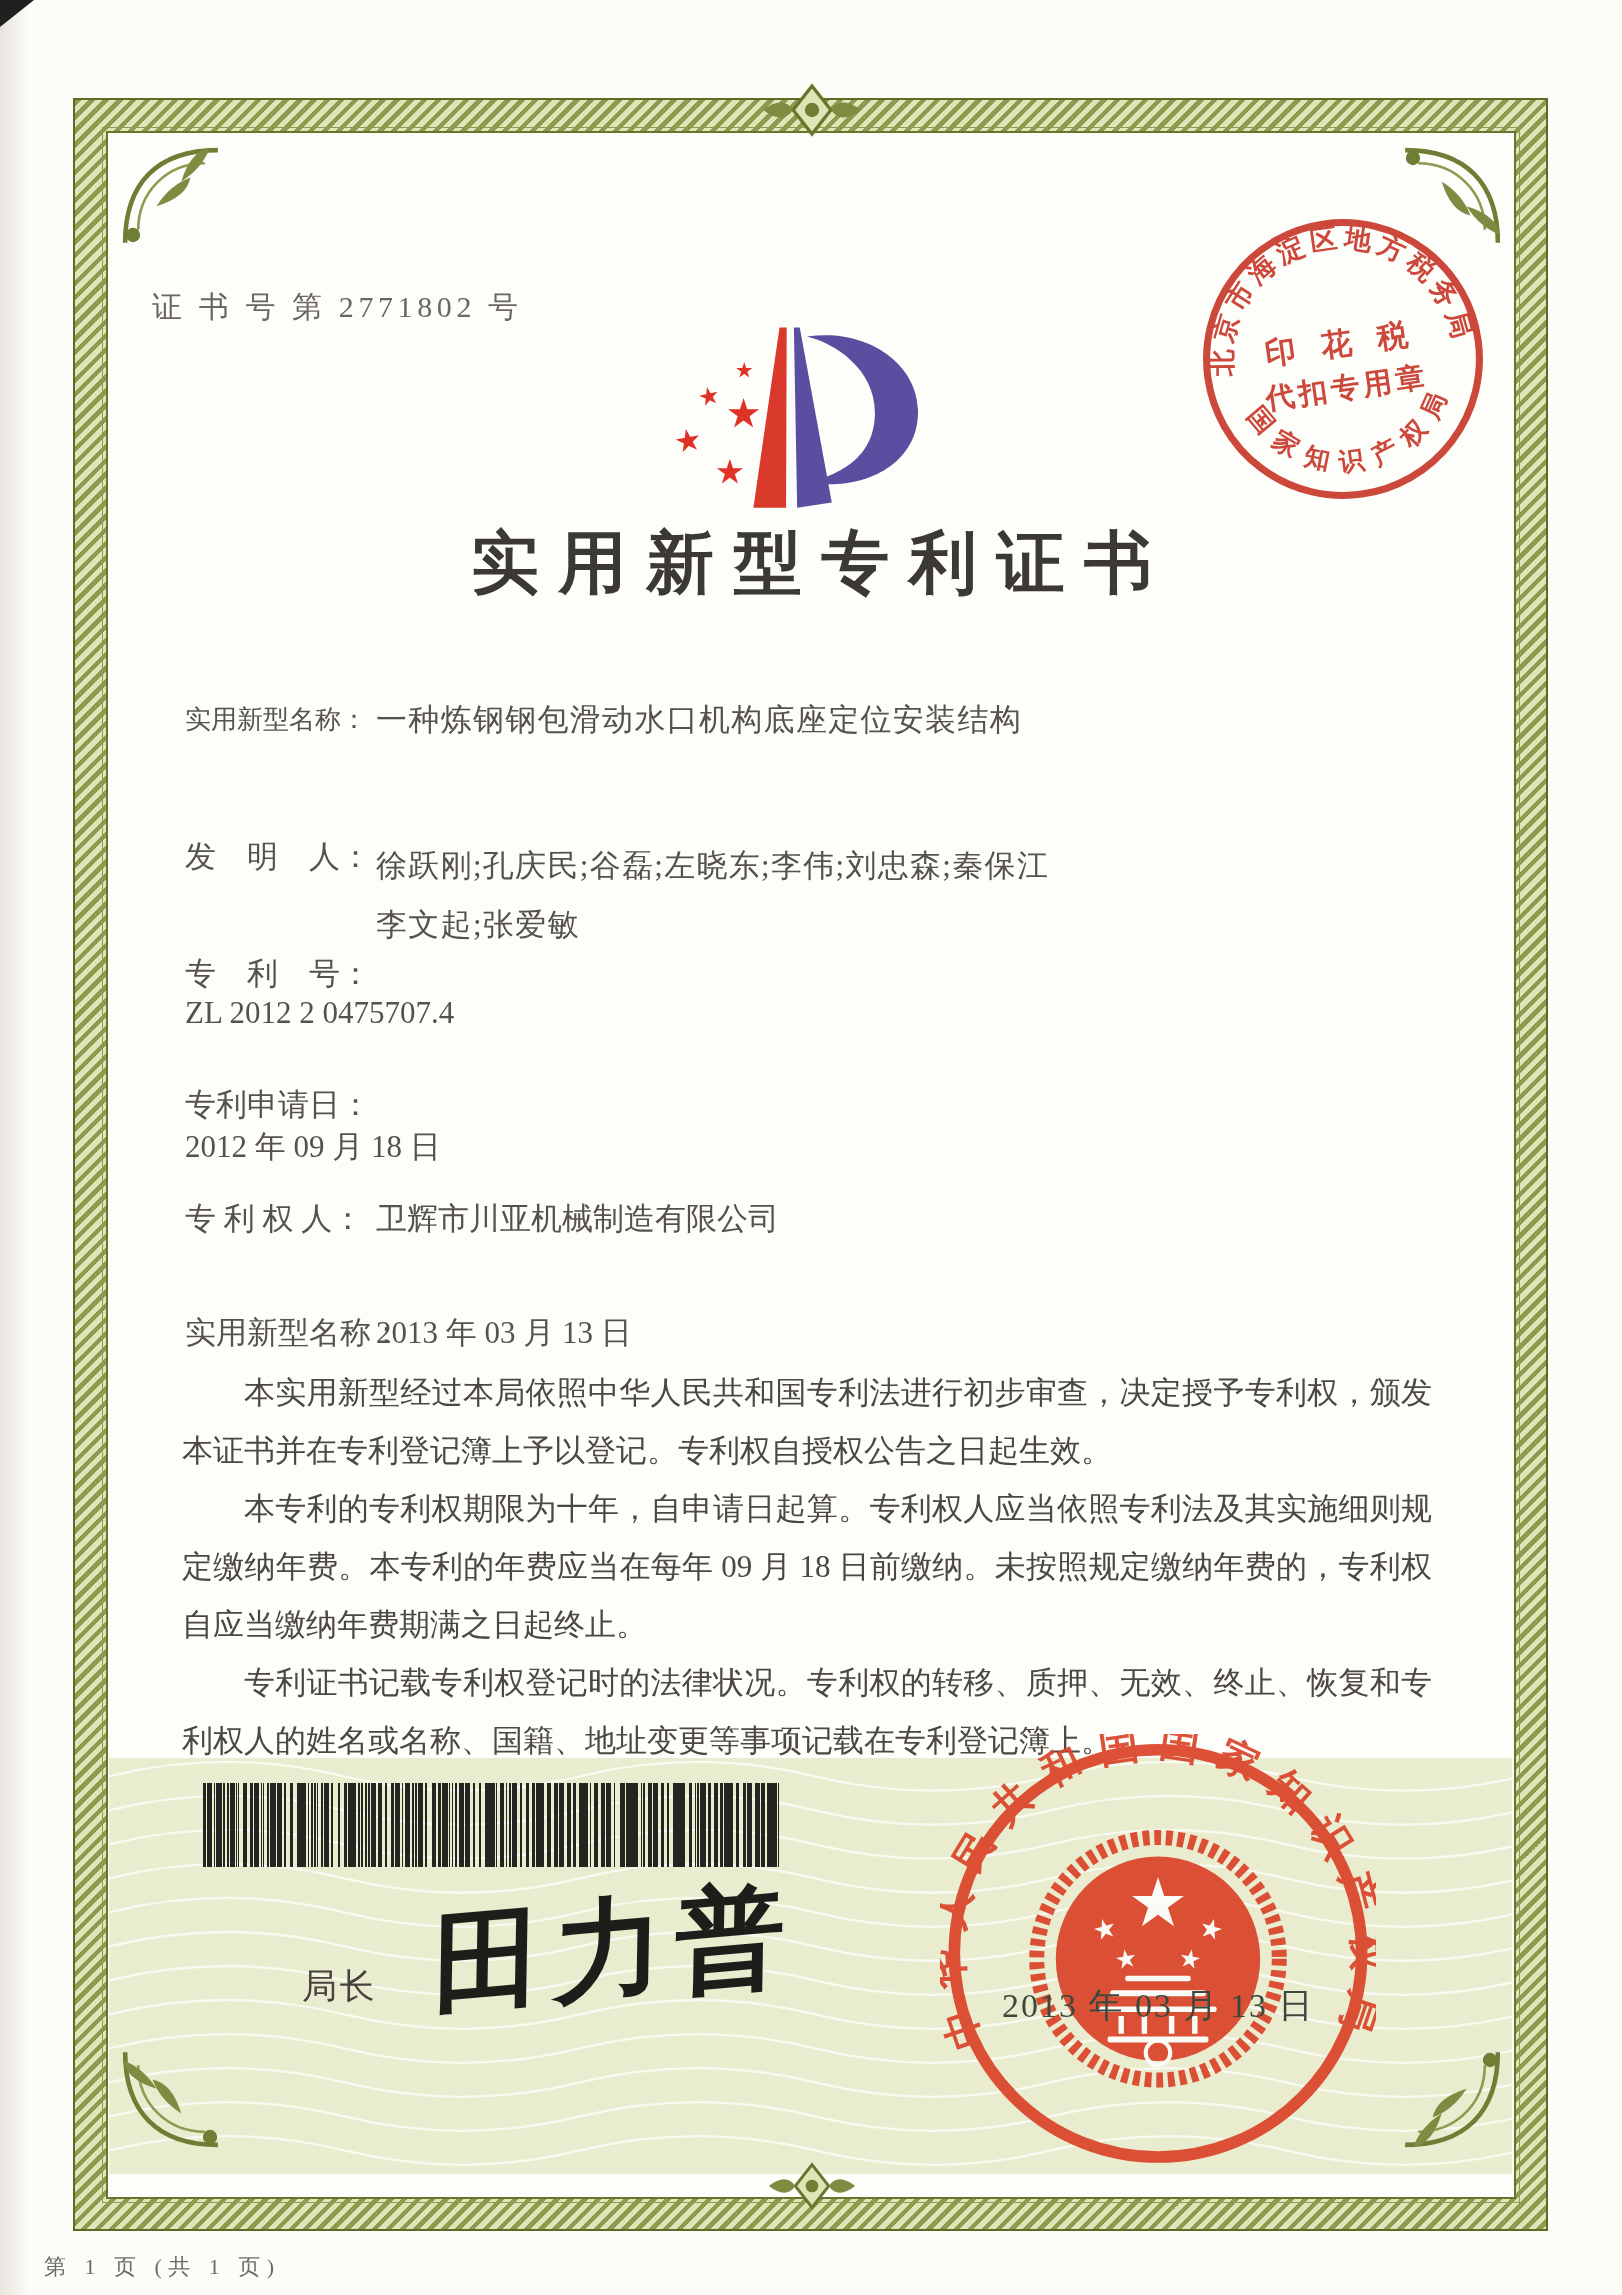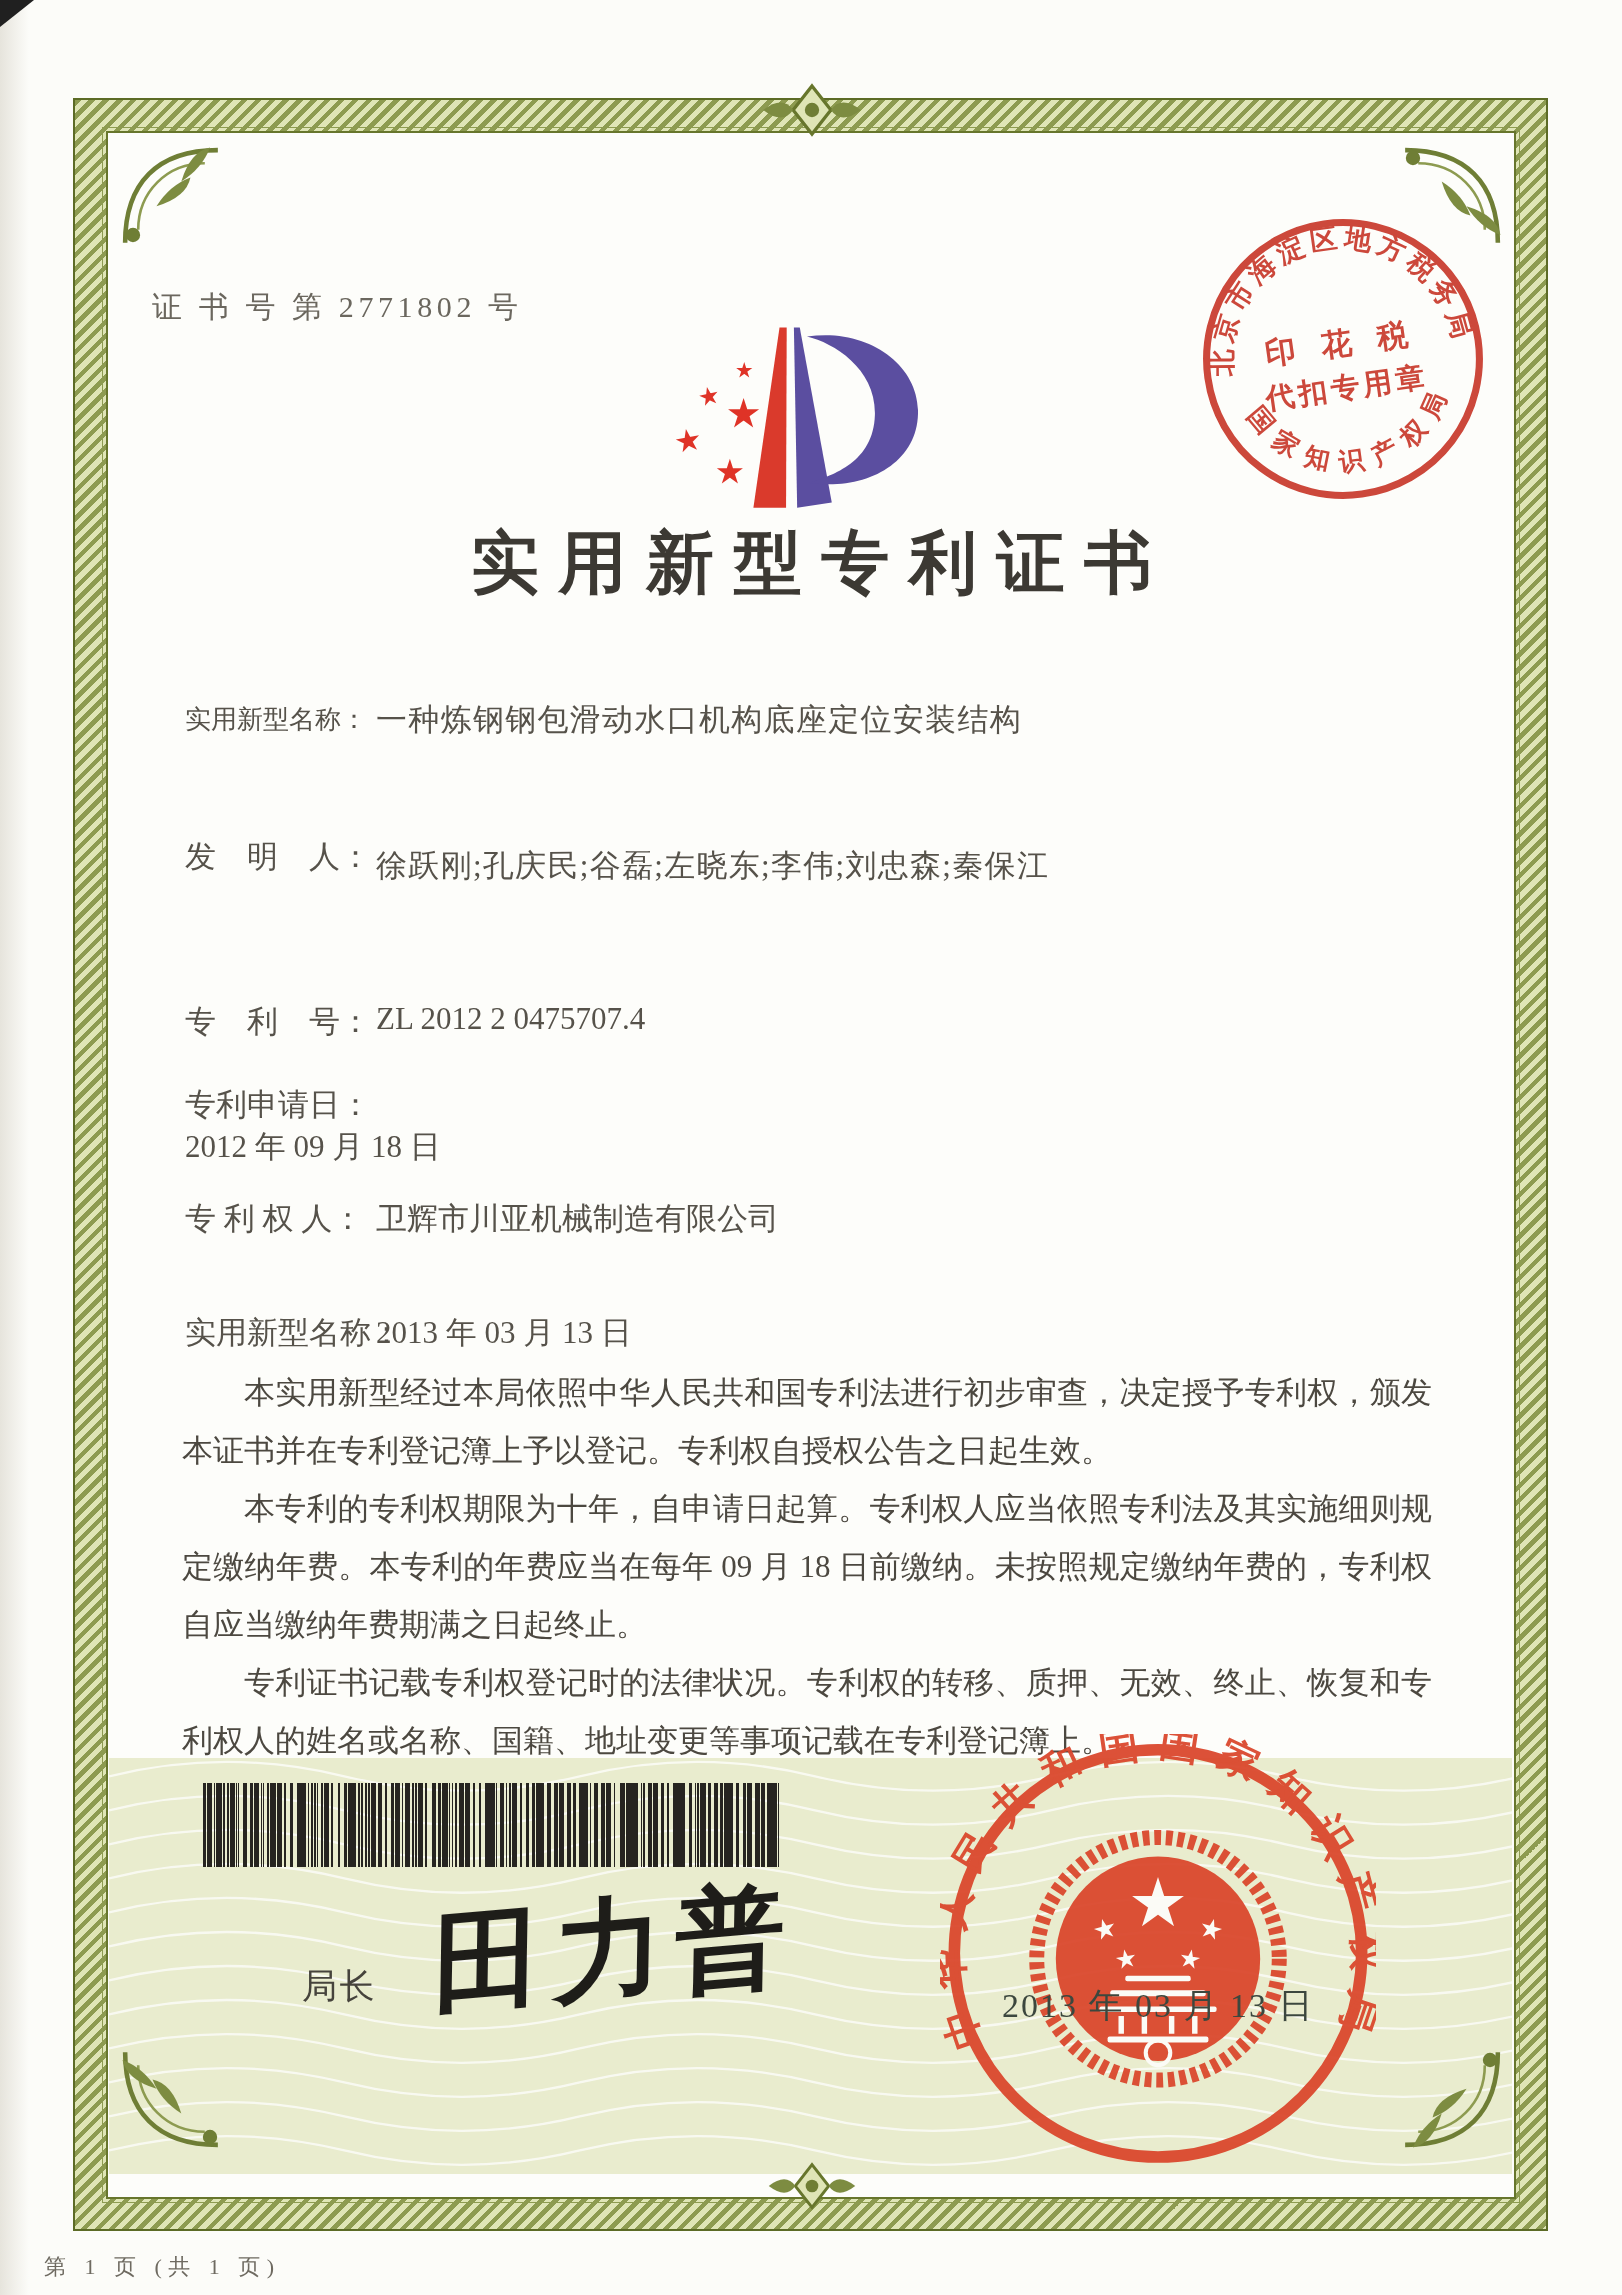--- a/index.html
+++ b/index.html
@@ -48,21 +48,21 @@
 
   
   .fields { position:absolute; left:185px; top:0; width:1249px; z-index:5; color:#56524a; }
   .frow { position:absolute; display:flex; align-items:flex-start; white-space:nowrap; }
   .flabel { display:inline-block; width:191px; font-size:31px; flex:none; }
   .flabel.small { font-size:26px; padding-top:3.3px; }
   .fvalue { font-size:31px; }
   .fvalue .vline { line-height:59px; }
   .frow.r-name { top:699px; }
   .frow.r-inventors { top:836px; }
-  .frow.r-patentno { top:1001px; }
+  .frow.r-patentno { top:953px;flex-direction:column; }
   .frow.r-filing { top:1084px;flex-direction:column; }
   .frow.r-patentee { top:1198px; }
   .frow.r-grant { top:1312px; }
   .frow.r-name .fvalue, .frow.r-inventors .fvalue { letter-spacing:1.3px; }
 
   
   .paras {
     position:absolute; left:182px; top:1364px; width:1250px; z-index:5;
     font-size:31px; line-height:58px; color:#4c4840; text-align:justify;
   }
@@ -187,20 +187,21 @@
 
   <div class="fields">
     <div class="frow r-name">
       <span class="flabel small">实用新型名称：</span>
       <span class="fvalue">一种炼钢钢包滑动水口机构底座定位安装结构</span>
     </div>
     <div class="frow r-inventors">
       <span class="flabel">发　明　人：</span>
       <span class="fvalue">
         <div class="vline">徐跃刚;孔庆民;谷磊;左晓东;李伟;刘忠森;秦保江</div>
+        <div class="vline">李文起;张爱敏</div>
       </span>
     </div>
     <div class="frow r-patentno">
       <span class="flabel">专　利　号：</span>
       <span class="fvalue">ZL 2012 2 0475707.4</span>
     </div>
     <div class="frow r-filing">
       <span class="flabel">专利申请日：</span>
       <span class="fvalue">2012 年 09 月 18 日</span>
     </div>

